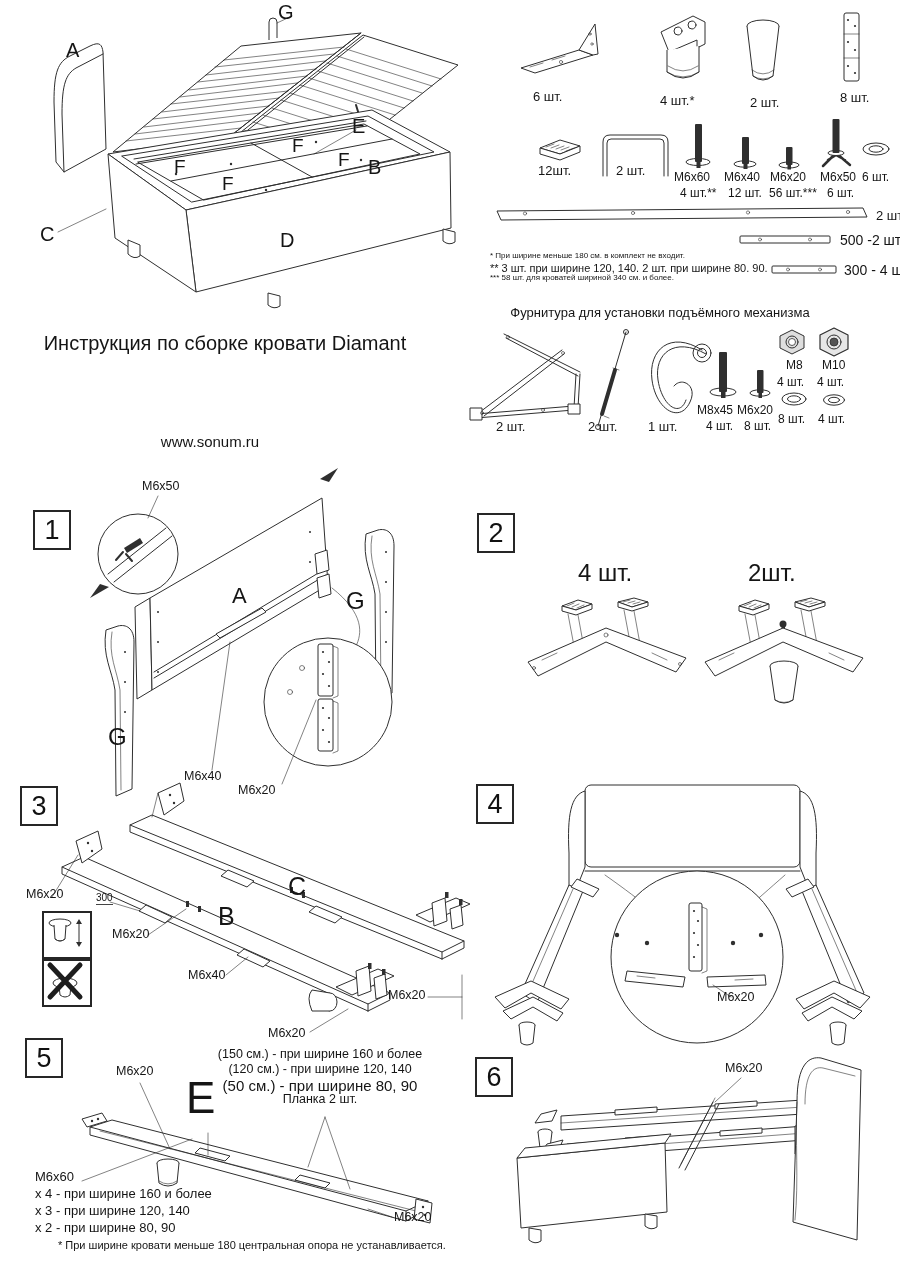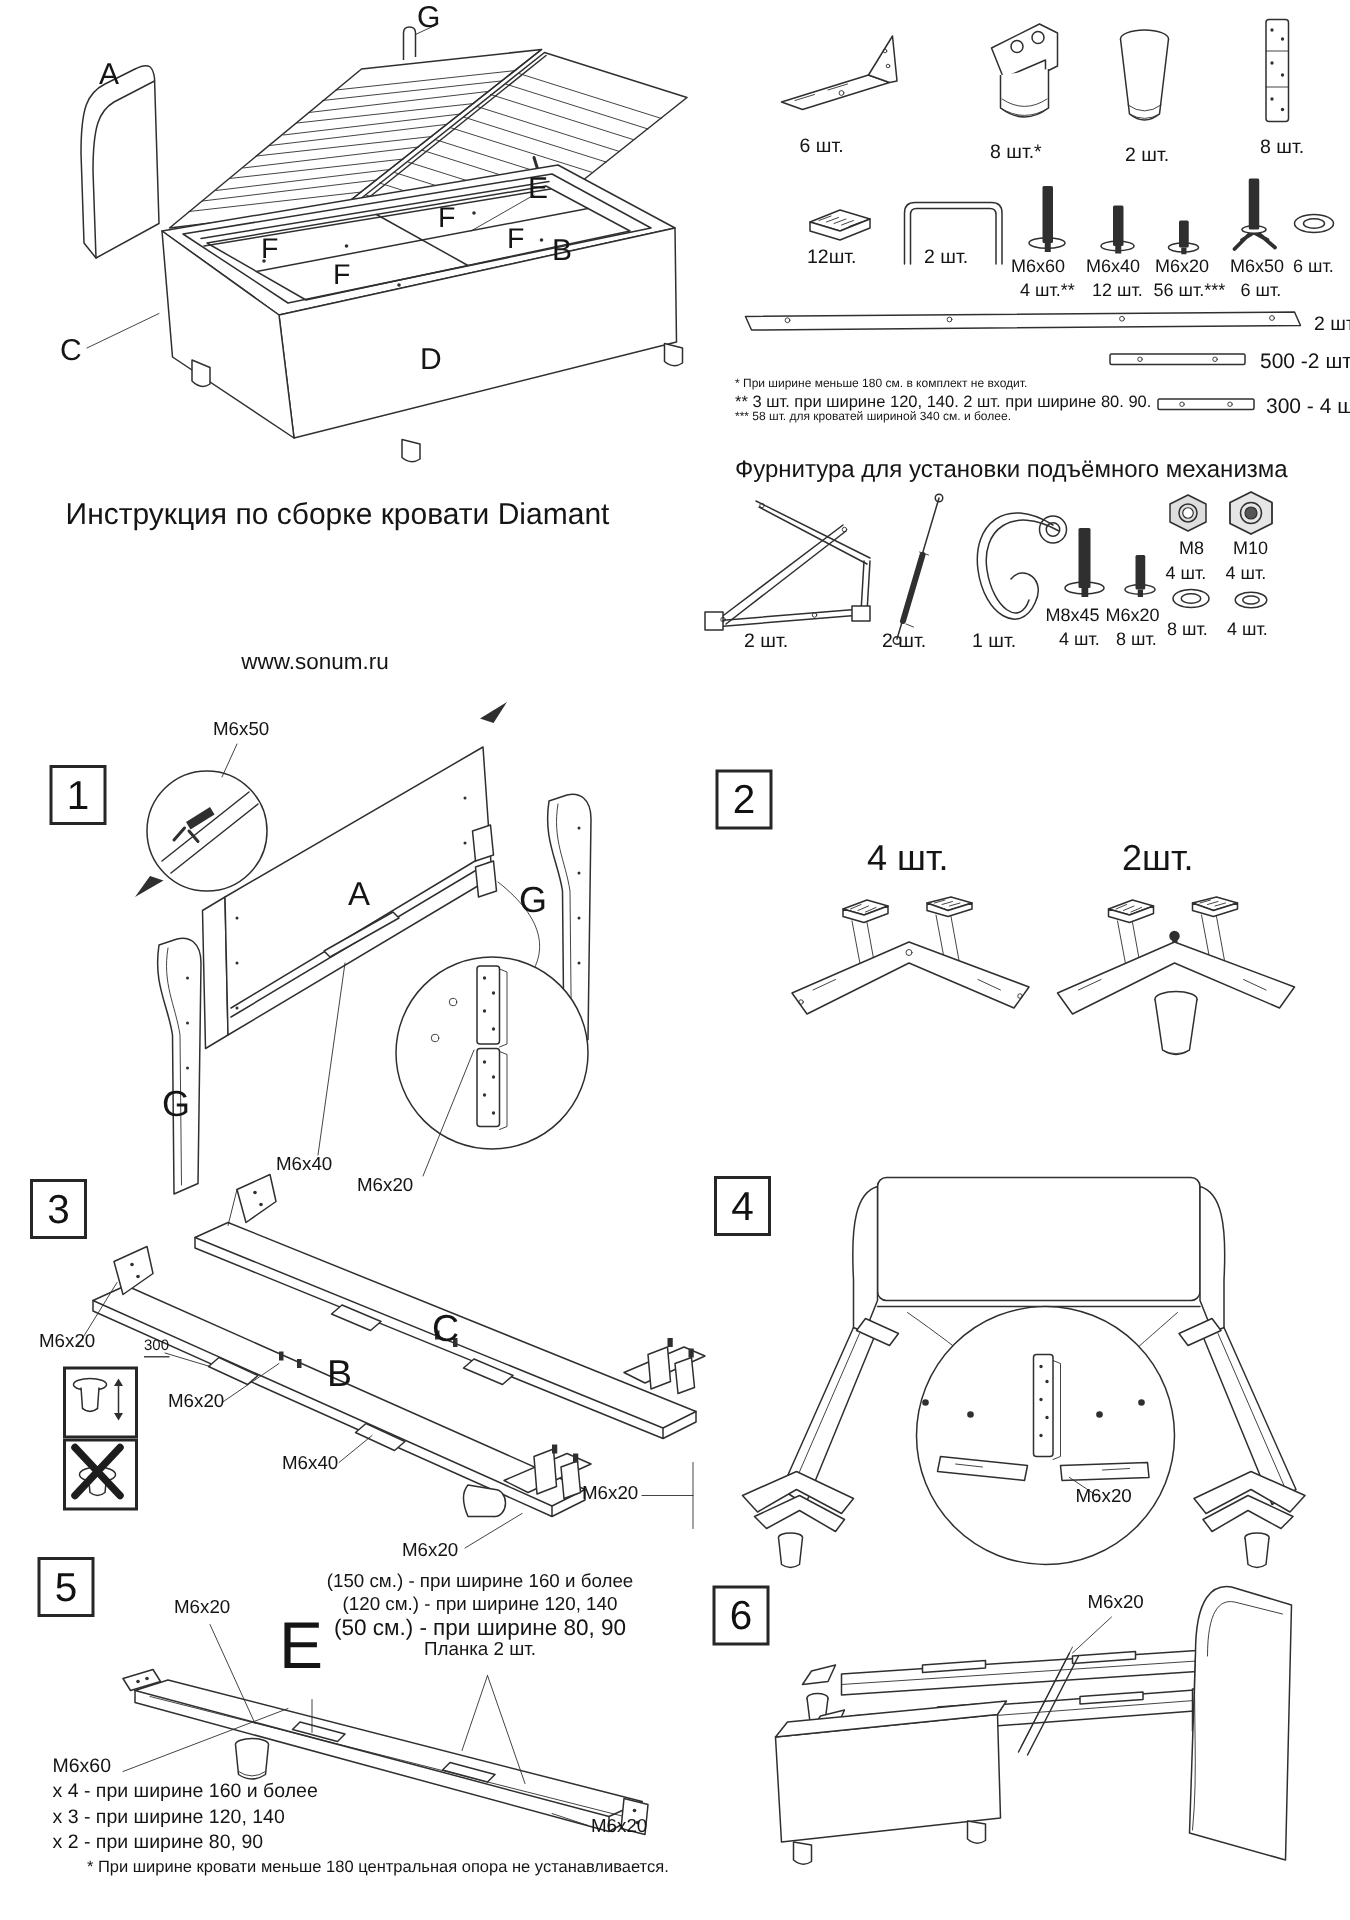--- a/index.html
+++ b/index.html
@@ -101,21 +101,21 @@
       <rect class="sw" x="6" y="3" width="15" height="68" rx="2"></rect>
       <path class="s thin" d="M6,24 h15 M6,48 h15"></path>
       <circle class="f" cx="10" cy="10" r="1.1"></circle>
         <circle class="f" cx="17" cy="16" r="1.1"></circle>
       <circle class="f" cx="10" cy="32" r="1.1"></circle>
         <circle class="f" cx="17" cy="40" r="1.1"></circle>
       <circle class="f" cx="10" cy="56" r="1.1"></circle>
         <circle class="f" cx="17" cy="63" r="1.1"></circle>
     </svg>
     <div class="lbl" style="left:45px;top:90px;font-size:13px">6 шт.</div>
-    <div class="lbl" style="left:172px;top:94px;font-size:13px">8 шт.*</div>
+    <div class="lbl" style="left:172px;top:94px;font-size:13px">4 шт.*</div>
     <div class="lbl" style="left:262px;top:96px;font-size:13px">2 шт.</div>
     <div class="lbl" style="left:352px;top:91px;font-size:13px">8 шт.</div>
 
     <svg class="draw" style="left:46px;top:136px" width="48" height="28" viewBox="0 0 48 28">
       <path class="sw" d="M6,12 L26,4 L46,10 L26,18 Z"></path>
       <path class="s thin" d="M12,11 l8,-3 M17,12 l8,-3 M22,13 l8,-3 M27,14 l8,-3 M32,15 l8,-3"></path>
       <path class="sw" d="M6,12 L6,18 L26,24 L46,16 L46,10 L26,18 Z"></path>
     </svg>
     <svg class="draw" style="left:105px;top:126px" width="85" height="52" viewBox="0 0 85 52">
       <path class="s" d="M10,50 L10,16 Q10,9 17,9 L68,9 Q75,9 75,16 L75,50"></path>
@@ -177,21 +177,21 @@
         <circle class="s thin" cx="50" cy="5.5" r="1.5"></circle>
     </svg>
     <div class="lbl" style="left:356px;top:263px;font-size:14px">300 - 4 шт.</div>
 
     <div class="lbl" style="left:2px;top:252px;font-size:8px">* При ширине меньше 180 см. в комплект не входит.</div>
     <div class="lbl" style="left:2px;top:263px;font-size:11px">** 3 шт. при ширине 120, 140. 2 шт. при ширине 80. 90.</div>
     <div class="lbl" style="left:2px;top:274px;font-size:8px">*** 58 шт. для кроватей шириной 340 см. и более.</div>
   </div>
 
   <div class="wrap" style="left:460px;top:302px;width:440px;height:152px;">
-    <div class="lbl ctr" style="left:30px;top:4px;width:340px;font-size:16px">Фурнитура для установки подъёмного механизма</div>
+    <div class="lbl ctr" style="left:30px;top:4px;width:340px;font-size:13px">Фурнитура для установки подъёмного механизма</div>
     <svg class="draw" style="left:8px;top:26px" width="115" height="95" viewBox="0 0 115 95">
       <path class="s" d="M36,6 L112,44 M38,10 L110,48"></path>
       <path class="s" d="M12,84 L94,22 M16,88 L96,26"></path>
       <path class="s" d="M8,86 L106,78 M8,90 L106,82"></path>
       <path class="s" d="M108,46 L106,80 M112,46 L110,80"></path>
       <rect class="sw" x="2" y="80" width="12" height="12"></rect>
       <rect class="sw" x="100" y="76" width="12" height="10"></rect>
       <circle class="s thin" cx="40" cy="9" r="1.5"></circle>
         <circle class="s thin" cx="95" cy="25" r="1.5"></circle>
       <circle class="s thin" cx="14" cy="85" r="1.5"></circle>

